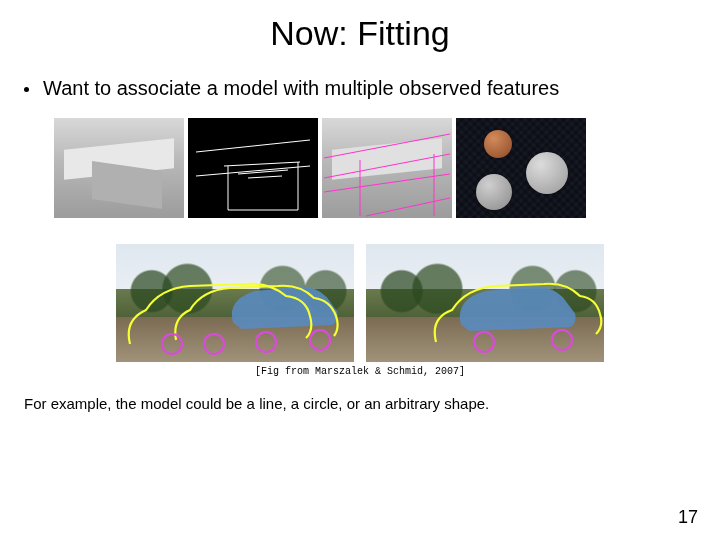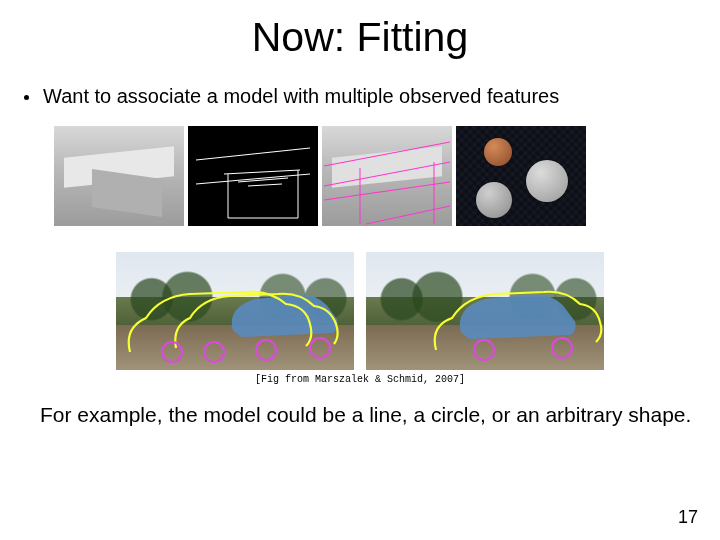--- a/index.html
+++ b/index.html
@@ -7,21 +7,21 @@
     width: 720px;
     height: 540px;
     background: #fff;
     font-family: Arial, Helvetica, sans-serif;
     color: #000;
     position: relative;
     overflow: hidden;
   }
   .title {
     text-align: center;
-    font-size: 41px;
+    font-size: 34px;
     font-weight: 400;
     padding-top: 14px;
   }
   .bullet-row {
     display: flex;
     align-items: flex-start;
     font-size: 20px;
     padding: 24px 0 0 24px;
   }
   .bullet-dot {
@@ -102,22 +102,22 @@
   }
   .car svg { position:absolute; inset:0; }
 
   .caption {
     text-align: center;
     font-size: 10px;
     padding-top: 4px;
     font-family: Liberation Mono, monospace;
   }
   .conclusion {
-    font-size: 21px;
-    padding: 18px 14px 0 40px;
+    font-size: 15px;
+    padding: 18px 14px 0 24px;
   }
   .pagenum {
     position: absolute;
     right: 22px;
     bottom: 12px;
     font-size: 18px;
   }
 </style>
 </head>
 <body>

